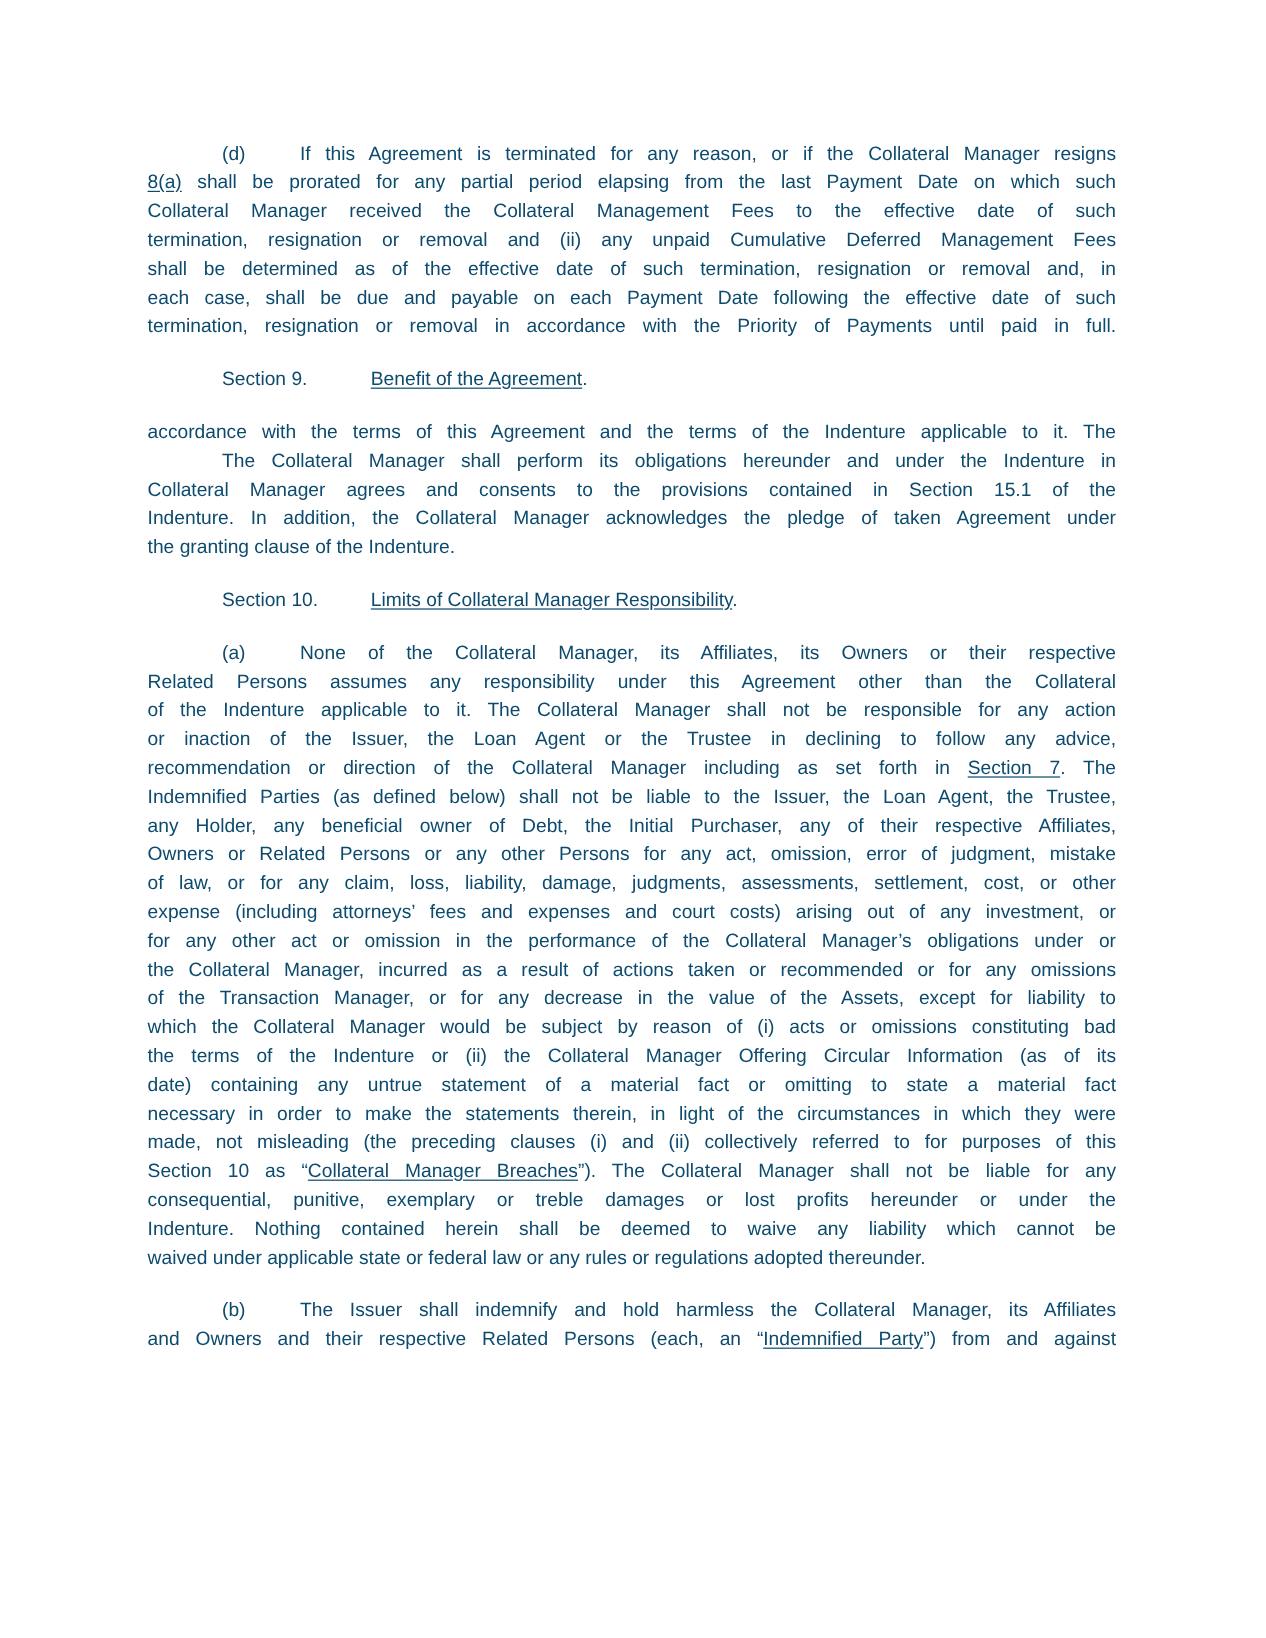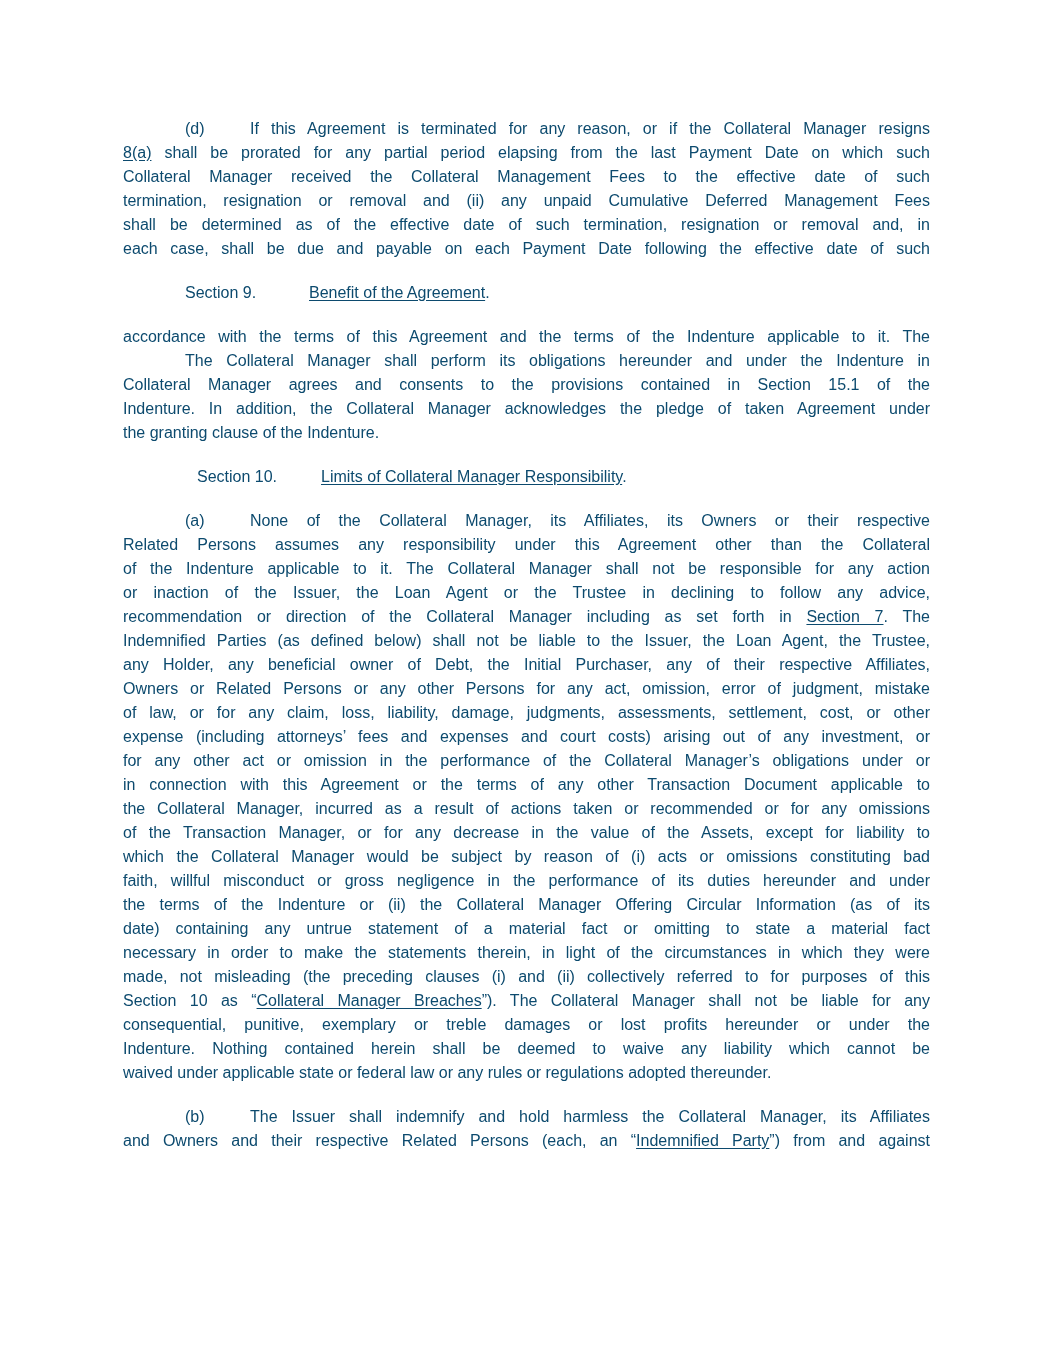--- a/index.html
+++ b/index.html
@@ -53,51 +53,50 @@
 
 <div class="page" style="background: rgb(255, 255, 255); color: #0c4a6e;">
   <div class="content">
       <div class="block paragraph">
         <div class="line"><span class="tab" style="width: 62px;"></span><span class="labelbox" style="width: 65px;">(d)</span><span>If this Agreement is terminated for any reason, or if the Collateral Manager resigns</span></div>
         <div class="line"><span class="u">8(a)</span><span> shall be prorated for any partial period elapsing from the last Payment Date on which such</span></div>
         <div class="line"><span>Collateral Manager received the Collateral Management Fees to the effective date of such</span></div>
         <div class="line"><span>termination, resignation or removal and (ii) any unpaid Cumulative Deferred Management Fees</span></div>
         <div class="line"><span>shall be determined as of the effective date of such termination, resignation or removal and, in</span></div>
         <div class="line"><span>each case, shall be due and payable on each Payment Date following the effective date of such</span></div>
+        <div class="line"><span>termination, resignation or removal in accordance with the Priority of Payments until paid in full.</span></div>
       </div>
       <div class="block heading">
         <div class="line left"><span class="tab" style="width: 62px;"></span><span class="labelbox" style="width: 124px;">Section 9.</span><span class="u">Benefit of the Agreement</span><span>.</span></div>
       </div>
       <div class="block paragraph">
         <div class="line"><span>accordance with the terms of this Agreement and the terms of the Indenture applicable to it.  The</span></div>
         <div class="line"><span class="tab" style="width: 62px;"></span><span>The Collateral Manager shall perform its obligations hereunder and under the Indenture in</span></div>
         <div class="line"><span>Collateral Manager agrees and consents to the provisions contained in Section 15.1 of the</span></div>
         <div class="line"><span>Indenture.  In addition, the Collateral Manager acknowledges the pledge of taken Agreement under</span></div>
         <div class="line left"><span>the granting clause of the Indenture.</span></div>
       </div>
       <div class="block heading">
-        <div class="line left"><span class="tab" style="width: 62px;"></span><span class="labelbox" style="width: 124px; margin-left: 12px;">Section 10.</span><span class="u">Limits of Collateral Manager Responsibility</span><span>.</span></div>
+        <div class="line left"><span class="tab" style="width: 62px;"></span><span class="labelbox" style="width: 124px;">Section 10.</span><span class="u">Limits of Collateral Manager Responsibility</span><span>.</span></div>
       </div>
       <div class="block paragraph">
         <div class="line"><span class="tab" style="width: 62px;"></span><span class="labelbox" style="width: 65px;">(a)</span><span>None of the Collateral Manager, its Affiliates, its Owners or their respective</span></div>
         <div class="line"><span>Related Persons assumes any responsibility under this Agreement other than the Collateral</span></div>
         <div class="line"><span>of the Indenture applicable to it.  The Collateral Manager shall not be responsible for any action</span></div>
         <div class="line"><span>or inaction of the Issuer, the Loan Agent or the Trustee in declining to follow any advice,</span></div>
         <div class="line"><span>recommendation or direction of the Collateral Manager including as set forth in </span><span class="u">Section 7</span><span>.  The</span></div>
         <div class="line"><span>Indemnified Parties (as defined below) shall not be liable to the Issuer, the Loan Agent, the Trustee,</span></div>
         <div class="line"><span>any Holder, any beneficial owner of Debt, the Initial Purchaser, any of their respective Affiliates,</span></div>
         <div class="line"><span>Owners or Related Persons or any other Persons for any act, omission, error of judgment, mistake</span></div>
         <div class="line"><span>of law, or for any claim, loss, liability, damage, judgments, assessments, settlement, cost, or other</span></div>
         <div class="line"><span>expense (including attorneys’ fees and expenses and court costs) arising out of any investment, or</span></div>
         <div class="line"><span>for any other act or omission in the performance of the Collateral Manager’s obligations under or</span></div>
-        <div class="line"><span>in connection with this Agreement or the terms of any other Transaction Document applicable to</span></div>
         <div class="line"><span>the Collateral Manager, incurred as a result of actions taken or recommended or for any omissions</span></div>
         <div class="line"><span>of the Transaction Manager, or for any decrease in the value of the Assets, except for liability to</span></div>
         <div class="line"><span>which the Collateral Manager would be subject by reason of (i) acts or omissions constituting bad</span></div>
-        <div class="line"><span>faith, willful misconduct or gross negligence in the performance of its duties hereunder and under</span></div>
         <div class="line"><span>the terms of the Indenture or (ii) the Collateral Manager Offering Circular Information (as of its</span></div>
         <div class="line"><span>date) containing any untrue statement of a material fact or omitting to state a material fact</span></div>
         <div class="line"><span>necessary in order to make the statements therein, in light of the circumstances in which they were</span></div>
         <div class="line"><span>made, not misleading (the preceding clauses (i) and (ii) collectively referred to for purposes of this</span></div>
         <div class="line"><span>Section 10 as “</span><span class="u">Collateral Manager Breaches</span><span>”).  The Collateral Manager shall not be liable for any</span></div>
         <div class="line"><span>consequential, punitive, exemplary or treble damages or lost profits hereunder or under the</span></div>
         <div class="line"><span>Indenture.  Nothing contained herein shall be deemed to waive any liability which cannot be</span></div>
         <div class="line left"><span>waived under applicable state or federal law or any rules or regulations adopted thereunder.</span></div>
       </div>
       <div class="block paragraph">

